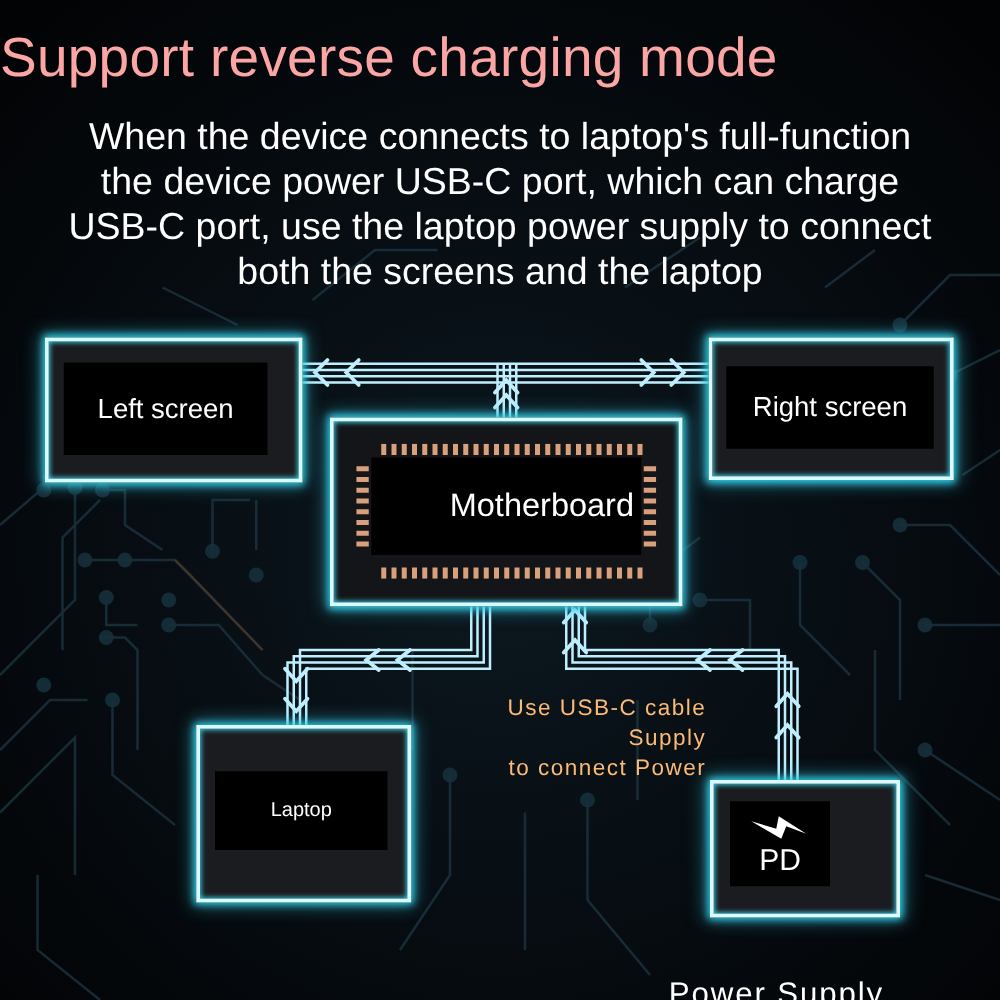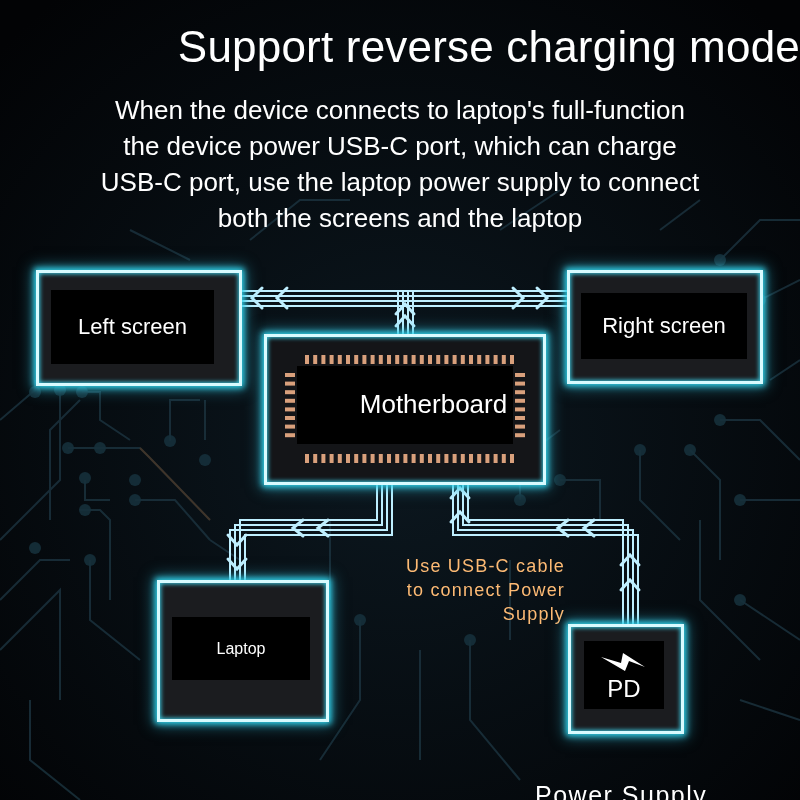--- a/index.html
+++ b/index.html
@@ -1,19 +1,19 @@
 <!DOCTYPE html>
 <html><head>
 <meta charset="utf-8">
 <style>
   html, body { margin:0; padding:0; }
   body { width:800px; height:800px; overflow:hidden; background:#04070b; position:relative; font-family:"Liberation Sans", sans-serif; }
   #bg { position:absolute; left:0; top:0; width:800px; height:800px; }
-  .title { position:absolute; left:0; top:22px; width:800px; text-align:right; color:#ffffff; font-size:44px; font-weight:400; letter-spacing:0.2px; }
-  .desc { position:absolute; left:0; top:92px; width:800px; text-align:center; color:#fff; font-size:26px; line-height:36px; }
+  .title { position:absolute; left:0; top:22px; width:800px; text-align:left; color:#fca5a5; font-size:44px; font-weight:400; letter-spacing:0.2px; }
+  .desc { position:absolute; left:0; top:92px; width:800px; text-align:center; color:#fff; font-size:30px; line-height:36px; }
   .box { position:absolute; background:#1b1c1f; border:3px solid #d8fbff;
          box-shadow:0 0 6px 2px #2fd0e8, 0 0 14px 3px rgba(60,200,230,0.55), inset 0 0 4px 1px #3cc6dc; }
   .inner { position:absolute; background:#000; color:#fff; display:flex; align-items:center; justify-content:center; font-size:22px; }
   .caption { position:absolute; color:#fdba74; font-size:18px; line-height:24px; letter-spacing:1.2px;text-align:right; }
   .ps-label { position:absolute; color:#fff; font-size:25px; letter-spacing:1.5px;margin-top:40px; }
   svg.wires { position:absolute; left:0; top:0; width:800px; height:800px; pointer-events:none; }
 </style>
 </head>
 <body>
 
@@ -249,25 +249,25 @@
 </div>
 
 <div class="box" style="left:157px;top:580px;width:166px;height:136px;">
   <div class="inner" style="left:12px;top:34px;width:138px;height:63px;font-size:16px;">
     <span>Laptop</span>
   </div>
 </div>
 
 <div class="caption" style="left:406px;top:554px;">
   <div>Use USB-C cable</div>
+  <div>Supply</div>
   <div>to connect Power</div>
-  <div>Supply</div>
-</div>
-
-<div class="box" style="left:568px;top:624px;width:110px;height:104px;">
+</div>
+
+<div class="box" style="left:568px;top:624px;width:110px;height:104px;padding-left:36px;">
   <div class="inner" style="left:13px;top:14px;width:80px;height:68px;flex-direction:column;">
     <svg width="50" height="24" viewBox="0 0 50 24" style="margin-top:2px;">
       <polygon points="2,8 22,14 24,4 46,18 30,12 26,22" fill="#fff"></polygon>
     </svg>
     <span style="font-size:24px;margin-top:2px;">PD</span>
   </div>
 </div>
 <div class="ps-label" style="left:535px;top:741px;">Power Supply</div>
 
 </body></html>

